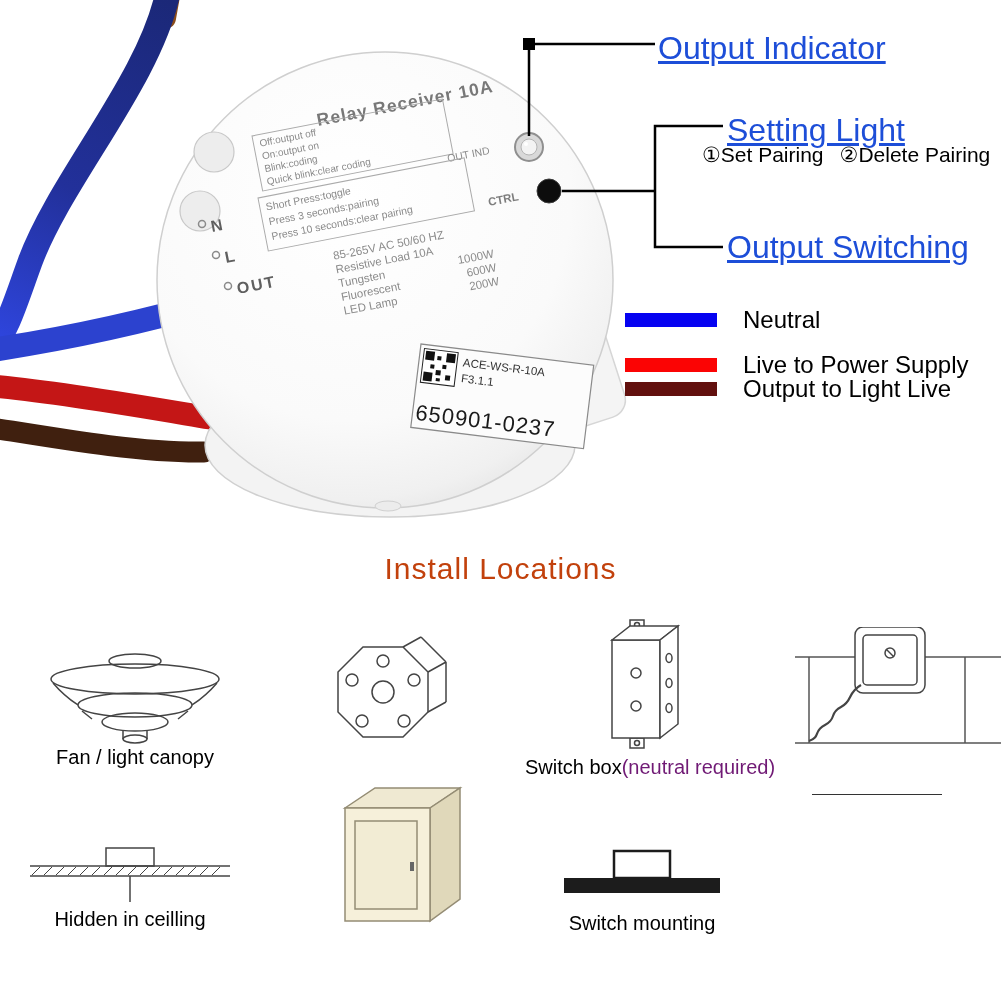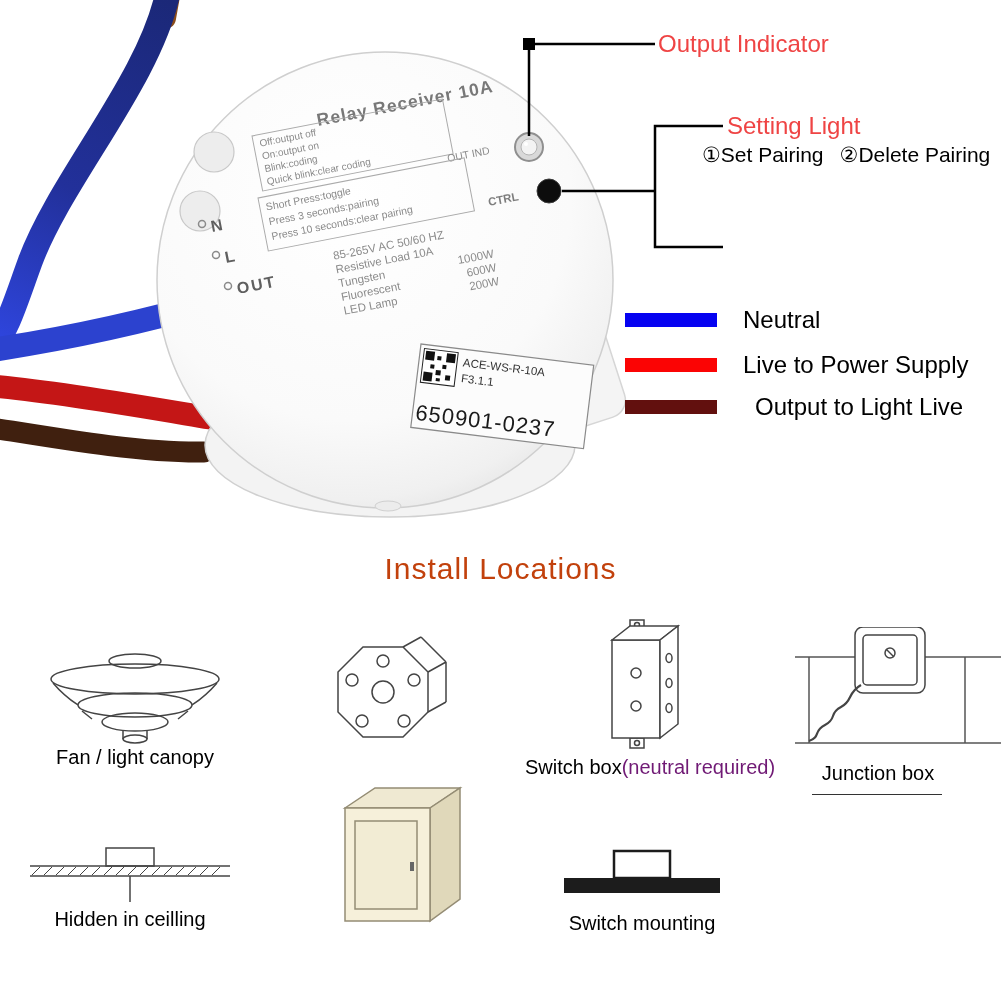--- a/index.html
+++ b/index.html
@@ -1,19 +1,19 @@
 <!DOCTYPE html>
 <html><head>
 <meta charset="utf-8">
 <style>
   html,body{margin:0;padding:0;background:#fff;}
   .canvas{position:relative;width:1001px;height:1001px;background:#fff;overflow:hidden;
           font-family:"Liberation Sans",sans-serif;color:#000;}
   .abs{position:absolute;}
-  .callout{position:absolute;font-size:24px;color:#ef4444;white-space:nowrap;}
+  .callout{position:absolute;font-size:32px;color:#1d4ed8;white-space:nowrap;text-decoration:underline;}
   .note-line{position:absolute;font-size:21px;white-space:nowrap;}
   .note-line .gap{display:inline-block;width:16px;}
   .legend-row{position:absolute;display:flex;align-items:center;}
   .legend-swatch{width:92px;height:14px;margin-right:26px;}
   .legend-label{font-size:24px;}
   .install-heading{position:absolute;left:0;top:552px;width:1001px;text-align:center;
                    font-size:30px;letter-spacing:1px;}
   .caption{position:absolute;font-size:20px;color:#000;text-align:center;white-space:nowrap;}
   .more-text{position:absolute;font-family:"DejaVu Serif",serif;font-style:italic;
              font-size:38px;letter-spacing:3px;color:#111;}
@@ -127,30 +127,31 @@
       <path d="M 723 126 H 655 V 247 H 723 M 655 191 H 562"></path>
     </g>
     <rect x="523" y="38" width="12" height="12" fill="#000000"></rect>
   </svg>
 
   <div class="callout" style="left:658px;top:30px;">Output Indicator</div>
   <div class="callout" style="left:727px;top:112px;">Setting Light</div>
   <div class="note-line" style="left:702px;top:143px;">
     <span>①Set Pairing</span><span class="gap"></span><span>②Delete Pairing</span>
   </div>
+  <div class="callout" style="left:727px;top:229px;">Output Switching</div>
 
   <div class="legend-row" style="left:625px;top:306px;">
     <div class="legend-swatch" style="background-color: rgb(5, 2, 241);"></div>
     <div class="legend-label">Neutral</div>
   </div>
   <div class="legend-row" style="left:625px;top:351px;">
     <div class="legend-swatch" style="background-color: rgb(251, 4, 4);"></div>
     <div class="legend-label">Live to Power Supply</div>
   </div>
-  <div class="legend-row" style="left:625px;top:393px;gap:12px;">
+  <div class="legend-row" style="left:625px;top:375px;">
     <div class="legend-swatch" style="background-color: rgb(98, 16, 14);"></div>
     <div class="legend-label">Output to Light Live</div>
   </div>
 
   <div class="install-heading" style="color: #c2410c;">Install Locations</div>
 
   <svg class="abs" style="left:40px;top:645px;" width="190" height="100" viewBox="0 0 190 100">
     <g fill="none" stroke="#444444" stroke-width="1.5">
       <ellipse cx="95" cy="16" rx="26" ry="7"></ellipse>
       <ellipse cx="95" cy="34" rx="84" ry="15"></ellipse>
@@ -203,21 +204,20 @@
       <line x1="0" y1="116" x2="206" y2="116"></line>
       <line x1="14" y1="30" x2="14" y2="116"></line>
       <line x1="170" y1="30" x2="170" y2="116"></line>
       <rect x="60" y="0" width="70" height="66" rx="8" fill="#ffffff" stroke="#444444"></rect>
       <rect x="68" y="8" width="54" height="50" rx="4" stroke="#444444"></rect>
       <circle cx="95" cy="26" r="5" stroke="#444444"></circle>
       <line x1="91" y1="22" x2="99" y2="30" stroke="#444444"></line>
       <path d="M 66 58 C 52 66, 58 74, 46 80 C 34 86, 42 92, 30 98 C 18 104, 26 110, 14 114" stroke="#444444" stroke-width="2.2"></path>
     </g>
   </svg>
-  <div class="caption" style="left:778px;top:762px;width:200px;">Junction box</div>
   <div class="underline-bar" style="left:812px;top:794px;width:130px;"></div>
 
   <svg class="abs" style="left:30px;top:828px;" width="200" height="78" viewBox="0 0 200 78">
     <g fill="none" stroke="#444444" stroke-width="1.5">
       <rect x="76" y="20" width="48" height="18" fill="#ffffff"></rect>
       <line x1="0" y1="38" x2="200" y2="38"></line>
       <line x1="0" y1="48" x2="200" y2="48"></line>
       <path stroke-width="1" d="M2 47 L10 39 M14 47 L22 39 M26 47 L34 39 M38 47 L46 39 M50 47 L58 39 M62 47 L70 39 M74 47 L82 39 M86 47 L94 39 M98 47 L106 39 M110 47 L118 39 M122 47 L130 39 M134 47 L142 39 M146 47 L154 39 M158 47 L166 39 M170 47 L178 39 M182 47 L190 39"></path>
       <line x1="100" y1="48" x2="100" y2="74"></line>
     </g>

